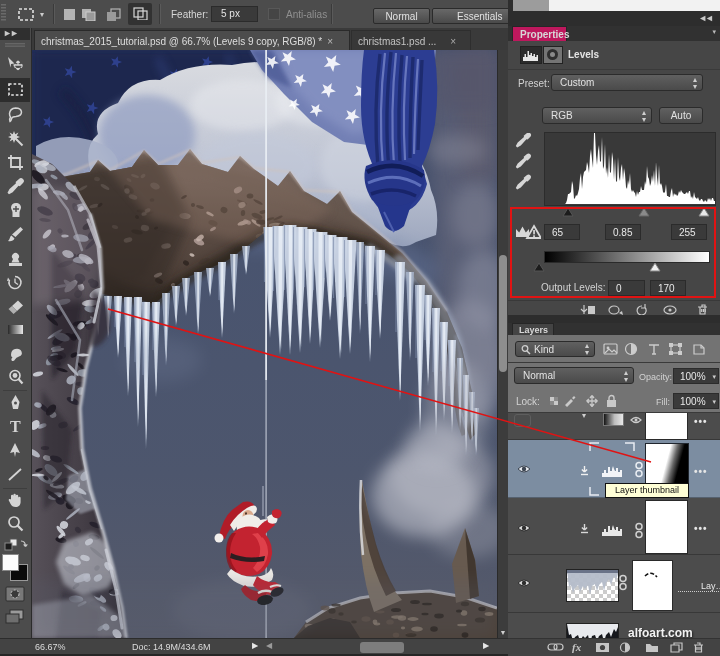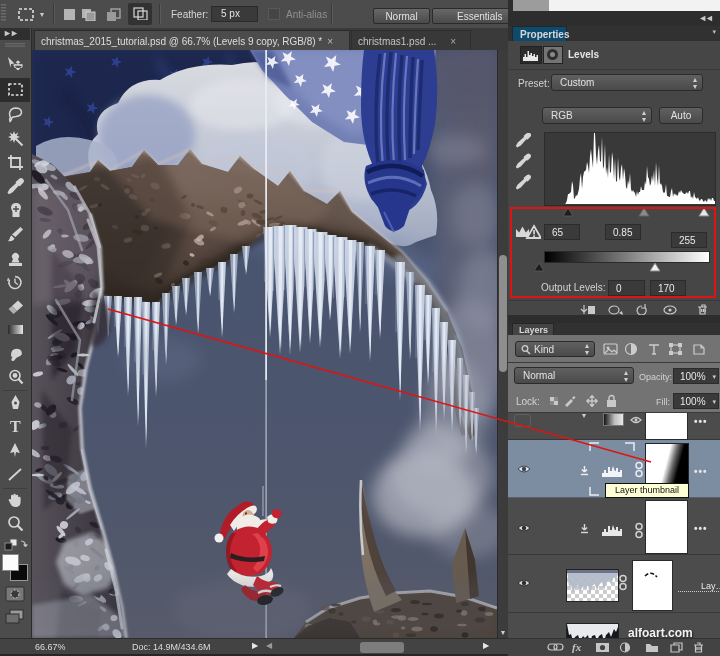--- a/index.html
+++ b/index.html
@@ -895,21 +895,21 @@
 <div id="rightpanel" class="abs">
   <div class="abs" style="left:0;top:0;width:212px;height:11px;background:#2e2e2e;"></div>
   <div class="abs" style="left:5px;top:0;width:36px;height:11px;background:#9c9c9c;"></div>
   <div class="abs" style="left:41px;top:0;width:171px;height:11px;background:#f2f2f2;"></div>
 
   <div class="abs" style="left:0;top:11px;width:212px;height:15px;background:#2d2d2d;">
     <span style="position:absolute;right:8px;top:2px;color:#c9c9c9;font-size:9px;letter-spacing:-2px;">◄◄</span>
   </div>
 
   <div class="abs" style="left:0;top:26px;width:212px;height:15px;background:#313131;">
-    <div class="abs" style="left:4px;top:0;width:55px;height:15px;background:#0c4a6e;border:1px solid #262626;border-bottom:none;box-sizing:border-box;
+    <div class="abs" style="left:4px;top:0;width:55px;height:15px;background:#be185d;border:1px solid #262626;border-bottom:none;box-sizing:border-box;
          color:#d8d8d8;font-size:10px;font-weight:bold;line-height:15px;padding-left:7px;">Properties</div>
     <span style="position:absolute;right:4px;top:2px;color:#bbb;font-size:7px;">▾</span>
   </div>
 
   <div class="abs" style="left:0;top:41px;width:212px;height:274px;background:#464646;">
 
     <div class="abs" style="left:12px;top:5px;width:20px;height:16px;background:#2c2c2c;border:1px solid #222;">
       <svg width="18" height="14" style="position:absolute;left:1px;top:1px;">
         <path d="M1 13 L1 9 L2.5 9 L2.5 6 L4 6 L4 9 L5.5 9 L5.5 3 L7 3 L7 7 L8.5 7 L8.5 5 L10 5 L10 8 L11.5 8 L11.5 6 L13 6 L13 9 L14.5 9 L14.5 7 L16 7 L16 13 Z" fill="#e8e8e8"></path>
       </svg>
@@ -961,21 +961,21 @@
       <rect x="18.2" y="7" width="1.7" height="4.4" fill="#d8d8d8"></rect>
       <rect x="18.2" y="12.3" width="1.7" height="1.7" fill="#d8d8d8"></rect>
     </svg>
 
     <div class="nfield abs" style="left:36px;top:183px;width:36px;height:16px;">
         <span style="margin-left:7px;">65</span>
       </div>
     <div class="nfield abs" style="left:97px;top:183px;width:36px;height:16px;">
         <span style="margin-left:7px;">0.85</span>
       </div>
-    <div class="nfield abs" style="left:163px;top:183px;width:36px;height:16px;margin-top:8px;">
+    <div class="nfield abs" style="left:163px;top:183px;width:36px;height:16px;">
         <span style="margin-left:7px;">255</span>
       </div>
 
     <div class="abs" style="left:36px;top:210px;width:164px;height:10px;background:linear-gradient(90deg,#000,#fff);border:1px solid #2a2a2a;"></div>
 
     <svg class="abs" style="left:22px;top:220px;" width="180" height="12">
       <path d="M9 2 l5 8 h-10 Z" fill="#1c1c1c" stroke="#555" stroke-width="1"></path>
       <path d="M125 2 l5 8 h-10 Z" fill="#f0f0f0" stroke="#888" stroke-width="1"></path>
     </svg>
 

